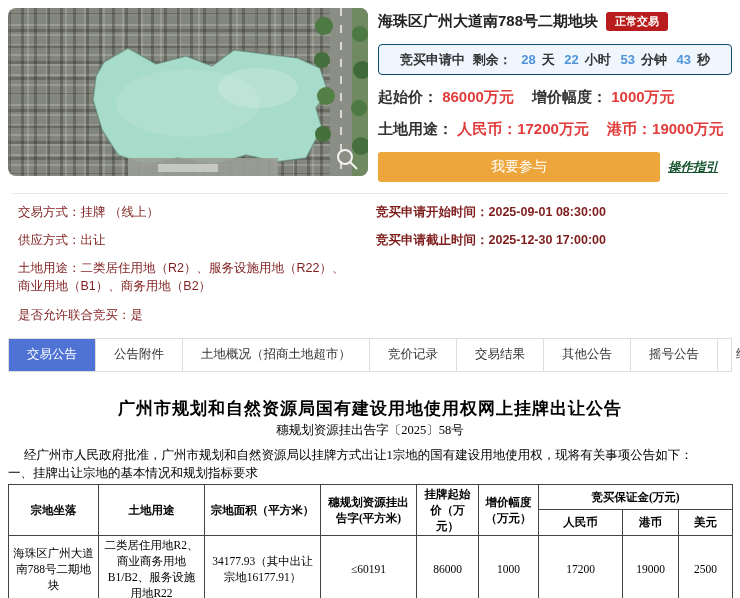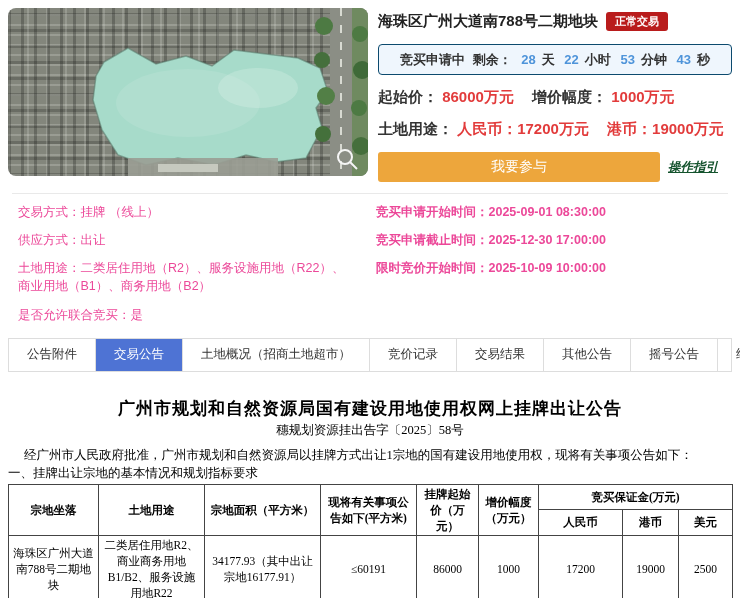--- a/index.html
+++ b/index.html
@@ -48,21 +48,21 @@
     margin-left:auto; margin-right:14px; color:#14532d; font-style:italic;
     font-weight:bold; font-size:12.5px; text-decoration:underline; cursor:pointer;
   }
 
   .divider { height:1px; background:#e9e9e9; margin:11px 12px 0 12px; }
 
   
   .info { display:flex; padding:9px 10px 2px 10px; }
   .info-col.left { width:366px; padding-left:8px; padding-right:24px; }
   .info-col.right { flex:1;font-weight:bold; }
-  .info-row { margin-bottom:10px; font-size:12.5px; color:#ec4899; line-height:1.45; }
+  .info-row { margin-bottom:10px; font-size:12.5px; color:#7f1d1d; line-height:1.45; }
 
   
   .tabs { display:flex; margin:2px 8px 0 8px; border:1px solid #ddd; height:34px; font-size:12.5px; background:#fff; }
   .tab { display:flex; align-items:center; justify-content:center; padding:0 18px; border-right:1px solid #ddd; color:#333; cursor:pointer; white-space:nowrap; }
   .tab:last-child { border-right:none; flex:1; }
   .tab.active { background:#4e73d4; color:#fff; }
 
   
   .content { margin:0 8px; font-family:"Liberation Serif","DejaVu Serif",serif; color:#000; }
   .content h1 { margin:26px 0 3px 0; text-align:center; font-size:17px; line-height:22px; letter-spacing:1px; font-weight:bold; }
@@ -153,27 +153,26 @@
   <div class="info">
     <div class="info-col left">
       <div class="info-row"><span>交易方式：</span><span>挂牌 （线上）</span></div>
       <div class="info-row"><span>供应方式：</span><span>出让</span></div>
       <div class="info-row"><span>土地用途：</span><span>二类居住用地（R2）、服务设施用地（R22）、商业用地（B1）、商务用地（B2）</span></div>
       <div class="info-row"><span>是否允许联合竞买：</span><span>是</span></div>
     </div>
     <div class="info-col right">
       <div class="info-row"><span>竞买申请开始时间：</span><span>2025-09-01 08:30:00</span></div>
       <div class="info-row"><span>竞买申请截止时间：</span><span>2025-12-30 17:00:00</span></div>
-      <div class="info-row"><span>限时竞价开始时间：</span><span>2025-10-09 10:00:00</span></div>
     </div>
   </div>
 
   <div class="tabs">
+    <div class="tab active">交易公告</div>
     <div class="tab">公告附件</div>
-    <div class="tab active">交易公告</div>
     <div class="tab">土地概况（招商土地超市）</div>
     <div class="tab">竞价记录</div>
     <div class="tab">交易结果</div>
     <div class="tab">其他公告</div>
     <div class="tab">摇号公告</div>
     <div class="tab">结果公告（公示）</div>
   </div>
 
   <div class="content">
     <h1>广州市规划和自然资源局国有建设用地使用权网上挂牌出让公告</h1>
@@ -191,21 +190,21 @@
           <col style="width:60px">
         <col style="width:84px">
           <col style="width:56px">
           <col style="width:54px">
       </colgroup>
       <thead>
         <tr>
           <th rowspan="2">宗地坐落</th>
           <th rowspan="2">土地用途</th>
           <th rowspan="2">宗地面积（平方米）</th>
-          <th rowspan="2">现将有关事项公告如下(平方米)</th>
+          <th rowspan="2">穗规划资源挂出告字(平方米)</th>
           <th rowspan="2">挂牌起始价（万元）</th>
           <th rowspan="2">增价幅度（万元）</th>
           <th colspan="3">竞买保证金(万元)</th>
         </tr>
         <tr>
           <th>人民币</th>
           <th>港币</th>
           <th>美元</th>
         </tr>
       </thead>

